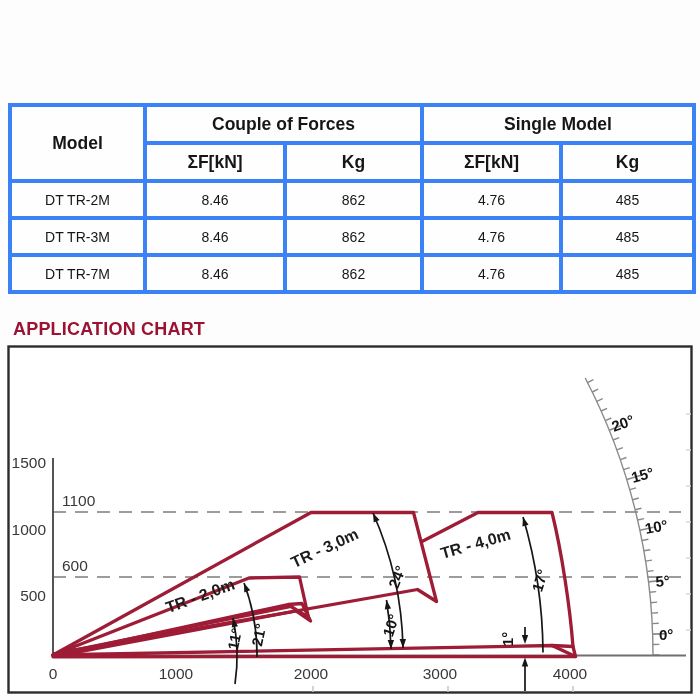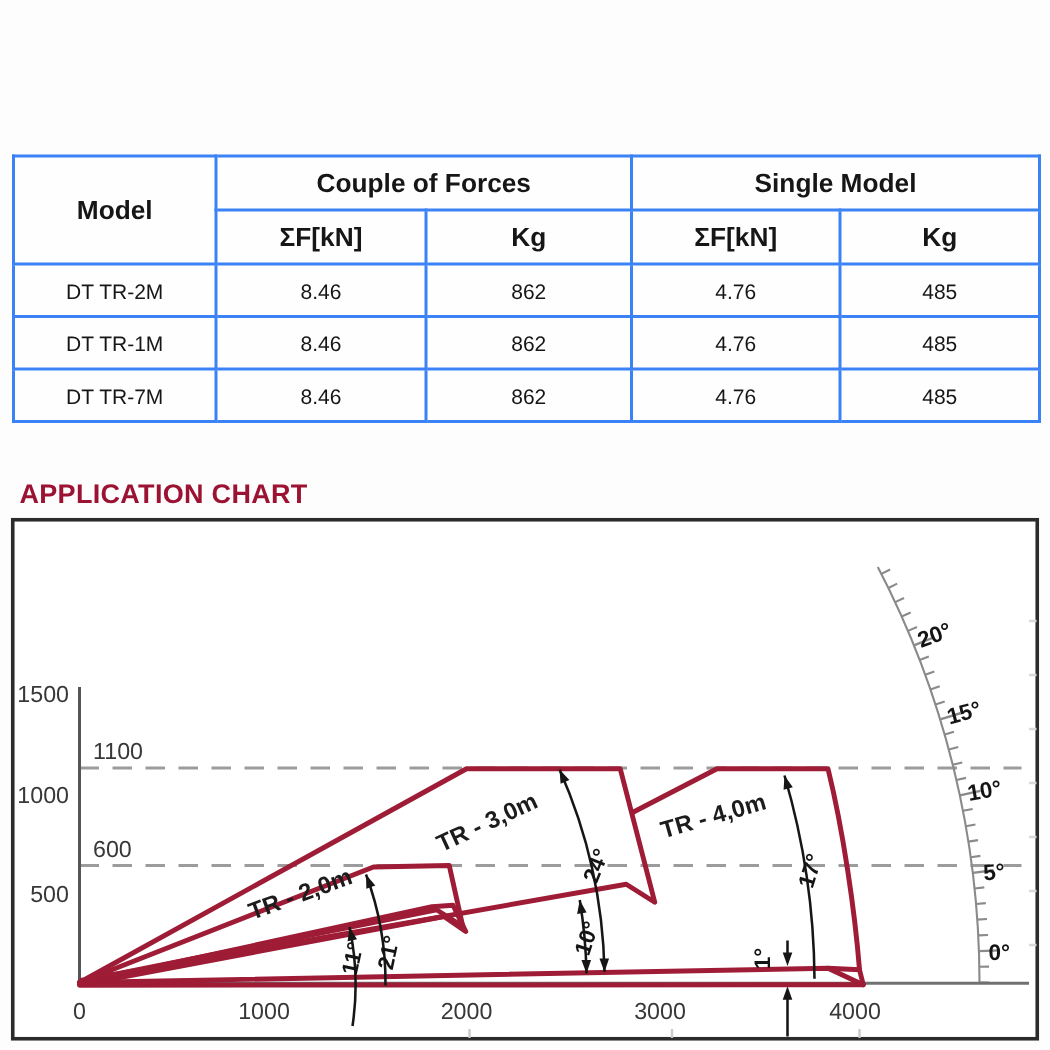--- a/index.html
+++ b/index.html
@@ -4,21 +4,21 @@
 <style>
   html,body{margin:0;padding:0;background:#ffffff;}
   body{width:700px;height:700px;overflow:hidden;font-family:"Liberation Sans","DejaVu Sans",sans-serif;}
   .page{position:relative;width:700px;height:700px;background:#fdfdfd;}
   .abs{position:absolute;}
   .title{left:0;top:12px;width:700px;text-align:center;font-size:36px;font-weight:bold;color:#8c1832;letter-spacing:0.5px;}
   .section-heading{left:13px;font-size:18px;font-weight:bold;color:#9c1233;letter-spacing:0.2px;}
   .loading-heading{top:72px;}
   .application-heading{top:319px;}
   table.spec{border-collapse:collapse;table-layout:fixed;width:684px;left:8px;top:103px;}
-  table.spec th,table.spec td{border:2px solid #3b82f6;text-align:center;vertical-align:middle;padding:0;color:#161616;background:#fefefe;}
+  table.spec th,table.spec td{border:4px solid #3b82f6;text-align:center;vertical-align:middle;padding:0;color:#161616;background:#fefefe;}
   table.spec th{font-size:17.5px;font-weight:bold;height:34px;}
   table.spec td{font-size:14px;font-weight:normal;height:33px;}
   td.model-cell{font-size:17px;}
   svg text{fill:#2e2e2e;}
   .axis-num{font-size:15.5px;fill:#383838;}
   .ramp-label{font-size:16px;font-weight:600;fill:#1c1c1c;}
   .angle-label{font-size:15px;font-weight:600;fill:#141414;}
   .prot-label{font-size:15px;font-weight:bold;fill:#141414;}
 </style>
 </head>
@@ -49,21 +49,21 @@
       <th>Kg</th>
     </tr>
     <tr>
       <td class="model-cell">DT TR-2M</td>
       <td>8.46</td>
       <td>862</td>
       <td>4.76</td>
       <td>485</td>
     </tr>
     <tr>
-      <td class="model-cell">DT TR-1M</td>
+      <td class="model-cell">DT TR-3M</td>
       <td>8.46</td>
       <td>862</td>
       <td>4.76</td>
       <td>485</td>
     </tr>
     <tr>
       <td class="model-cell">DT TR-7M</td>
       <td>8.46</td>
       <td>862</td>
       <td>4.76</td>

